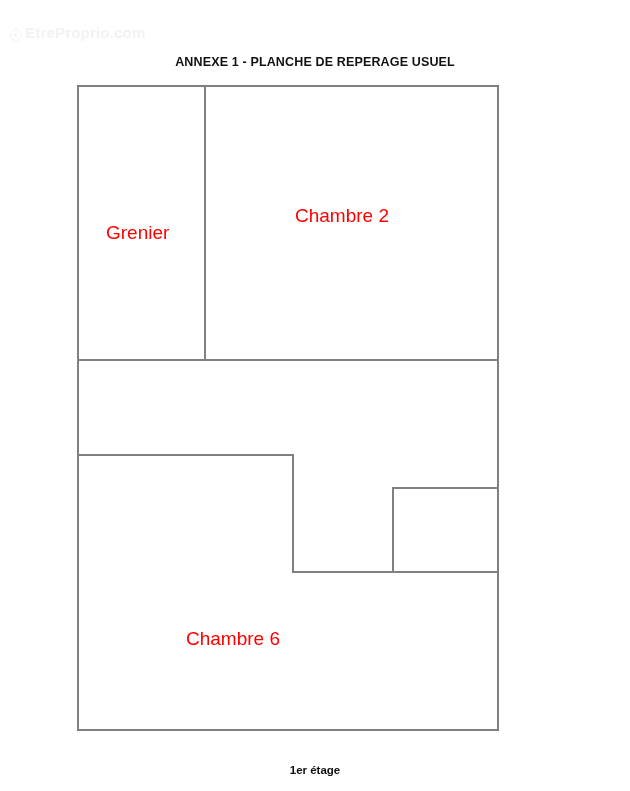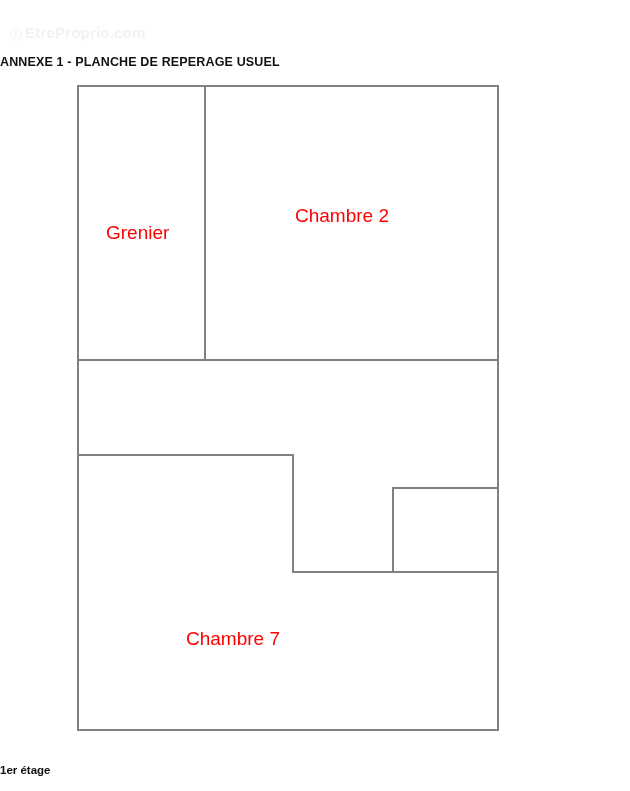--- a/index.html
+++ b/index.html
@@ -43,21 +43,21 @@
     margin-right: 3px;
     vertical-align: 1px;
   }
 
   
   #doc-title {
     position: absolute;
     left: 0;
     top: 55px;
     width: 630px;
-    text-align: left;
+    text-align: center;
     font-family: "Liberation Sans", sans-serif;
     font-size: 12.5px;
     font-weight: bold;
     color: #111111;
     letter-spacing: 0.15px;
   }
 
   
   #plan-wrap {
     position: absolute;
@@ -88,20 +88,21 @@
   #label-degagement{ left: 291px; top: 408px; }
   #label-escaliers { left: 344px; top: 508px; }
   #label-chambre1  { left: 186px; top: 629px; }
 
   
   #floor-caption {
     position: absolute;
     left: 0;
     top: 764px;
     width: 630px;
+    text-align: center;
     font-family: "Liberation Sans", sans-serif;
     font-size: 11.5px;
     font-weight: bold;
     color: #111111;
   }
 </style>
 </head>
 <body>
 
 <div id="watermark">
@@ -132,16 +133,16 @@
       <line x1="393" y1="488" x2="393" y2="572"></line>
     </g>
   </svg>
 
   <div class="room-label" id="label-grenier">Grenier</div>
 
   <div class="room-label" id="label-chambre2">Chambre 2</div>
 
 
 
-  <div class="room-label" id="label-chambre1">Chambre 7</div>
+  <div class="room-label" id="label-chambre1">Chambre 6</div>
 </div>
 
 <div id="floor-caption">1er étage</div>
 
 </body></html>

